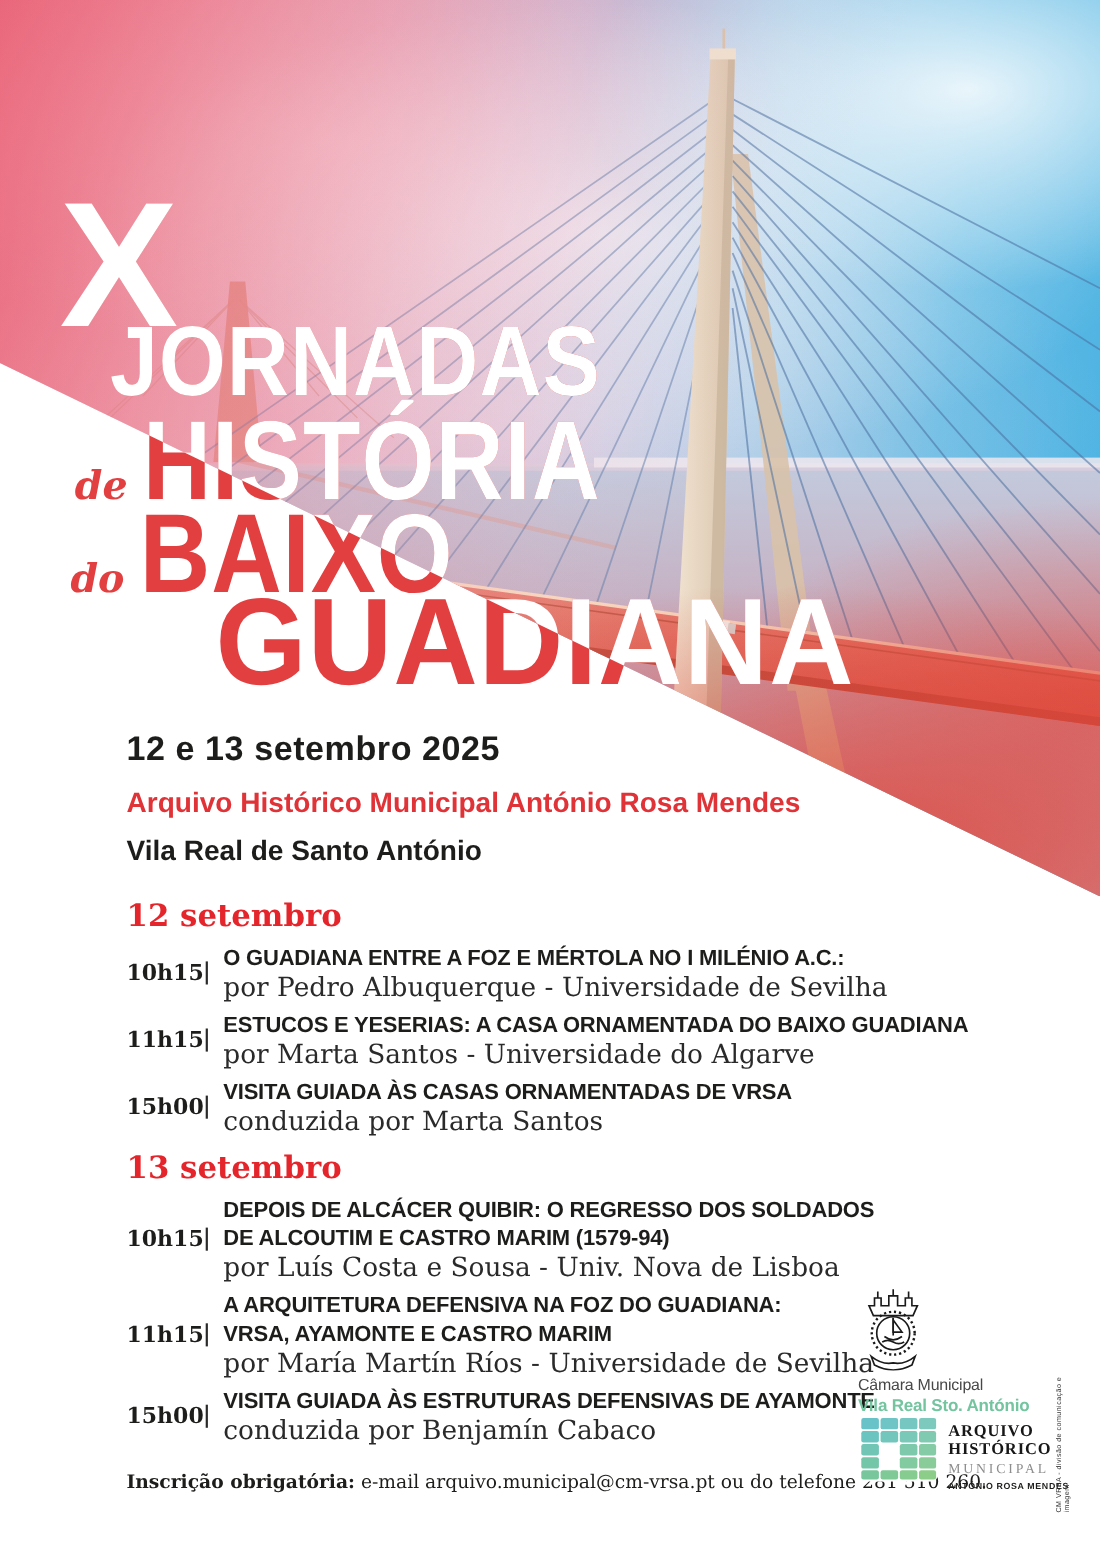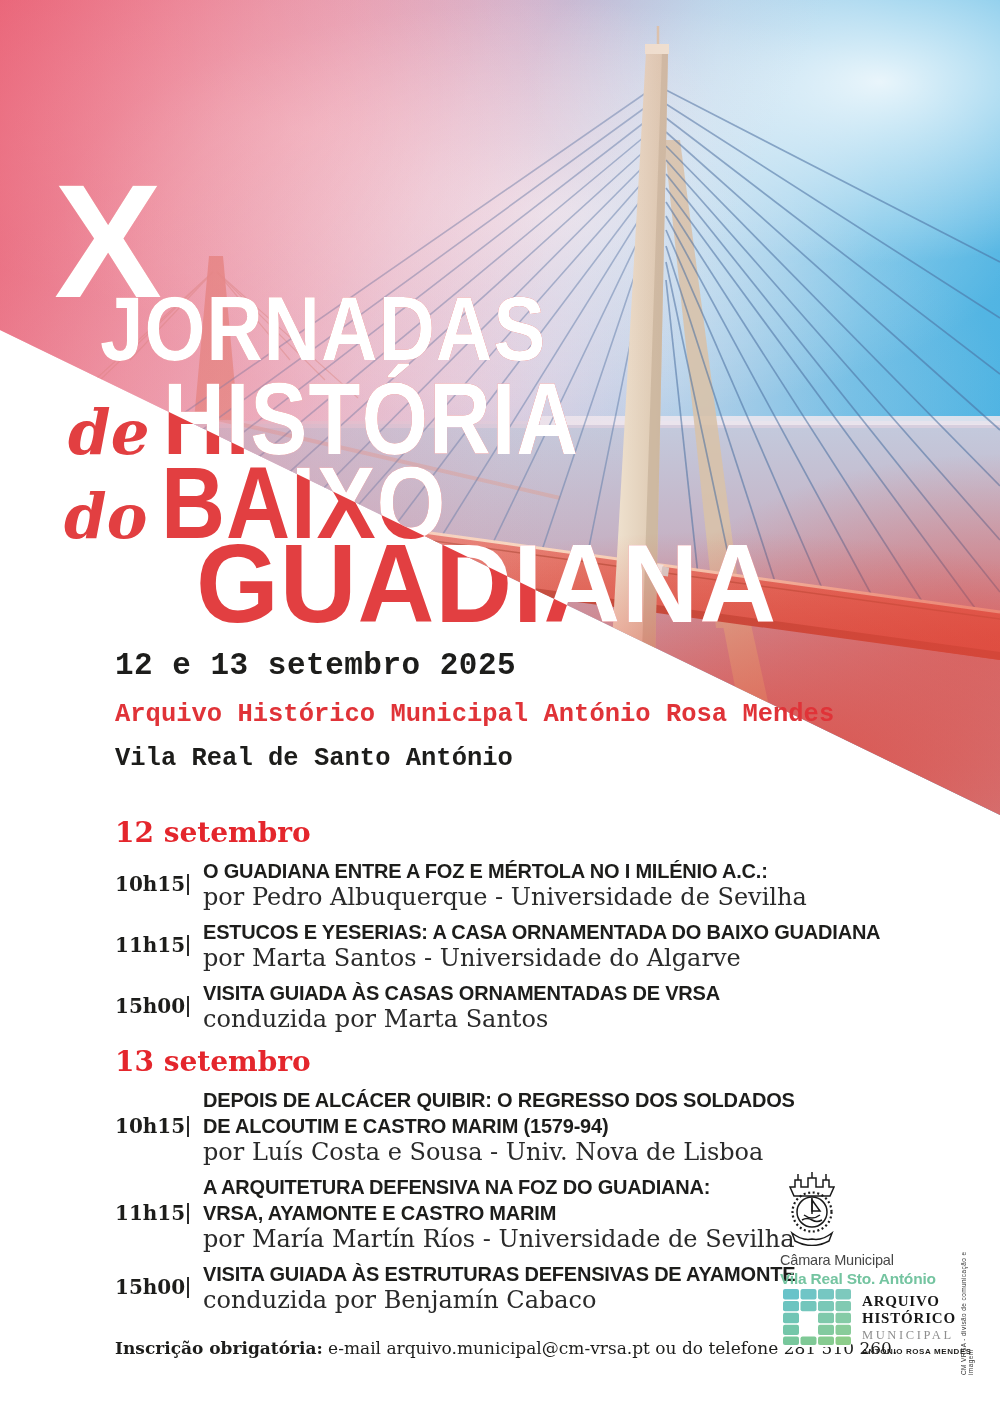--- a/index.html
+++ b/index.html
@@ -33,26 +33,26 @@
   .t-line{position:absolute;white-space:nowrap;line-height:1;}
   .big{display:inline-block;font-weight:700;transform-origin:left bottom;letter-spacing:1px;}
   .s1{font-size:90px;transform:scaleX(.87);}
   .s2{font-size:102px;transform:scaleX(.84);}
   .s3{font-size:102px;transform:scaleX(.87);}
   .s4{font-size:112px;transform:scaleX(.95);}
   .l1{left:100px;top:284px;}
   .l2{left:68px;top:368px;}
   .l3{left:64px;top:452px;}
   .l4{left:196px;top:528px;}
-  .small-word{font-family:"DejaVu Serif",serif;font-style:italic;font-weight:700;font-size:61px;
+  .small-word{font-family:"DejaVu Serif",serif;font-style:italic;font-weight:700;font-size:36px;
               color:#e23f41;display:inline-block;margin-right:14px;}
   .title-layer.whitel .small-word{opacity:0;}
 
   
-  .event-info{position:absolute;left:115px;top:647px;z-index:5;font-family:Liberation Mono, monospace;}
+  .event-info{position:absolute;left:115px;top:662px;z-index:5;font-family:Liberation Sans, sans-serif;}
   .ev-date{font-size:31px;font-weight:700;line-height:38px;letter-spacing:.5px;color:#1d1d1b;margin-bottom:12px;}
   .ev-venue{font-size:25.5px;font-weight:700;line-height:36px;color:#e03338;margin-bottom:8px;}
   .ev-city{font-size:25.5px;font-weight:700;line-height:36px;color:#1d1d1b;}
 
   
   .program{position:absolute;left:115px;top:818px;right:40px;z-index:5;}
   .day-heading{font-family:"DejaVu Serif",serif;font-size:28px;font-weight:700;line-height:30px;
                color:#e4262c;margin-bottom:10px;}
   .day2{margin-top:16px;}
   .session{display:flex;align-items:center;margin-bottom:10px;}

